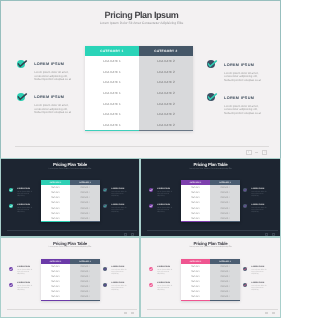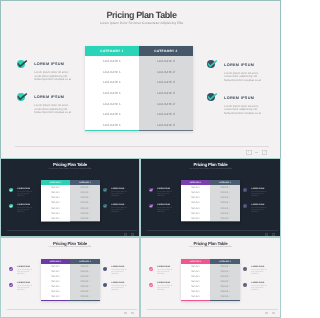--- a/index.html
+++ b/index.html
@@ -106,21 +106,21 @@
   .dark .tp{color:#69727d;}
   .lite .tfh{color:#44444c;}
   .lite .tp{color:#a3a3a3;}
 </style>
 </head>
 <body>
 
 <div class="page">
 
   <div class="main">
-    <div class="main-title"><span>Pricing </span><span class="t2">Plan Table</span></div>
+    <div class="main-title"><span>Pricing </span><span class="t2">Plan Ipsum</span></div>
     <div class="main-sub">Lorem Ipsum Dolor Sit Amet Consectetur Adipisicing Elite</div>
 
     <div class="tbl">
       <div class="col c1">
         <div class="hd">CATEGORY 1</div>
         <div class="body">
             <div class="cell">FEATURE 1</div>
             <div class="cell">FEATURE 1</div>
             <div class="cell">FEATURE 1</div>
             <div class="cell">FEATURE 1</div>

